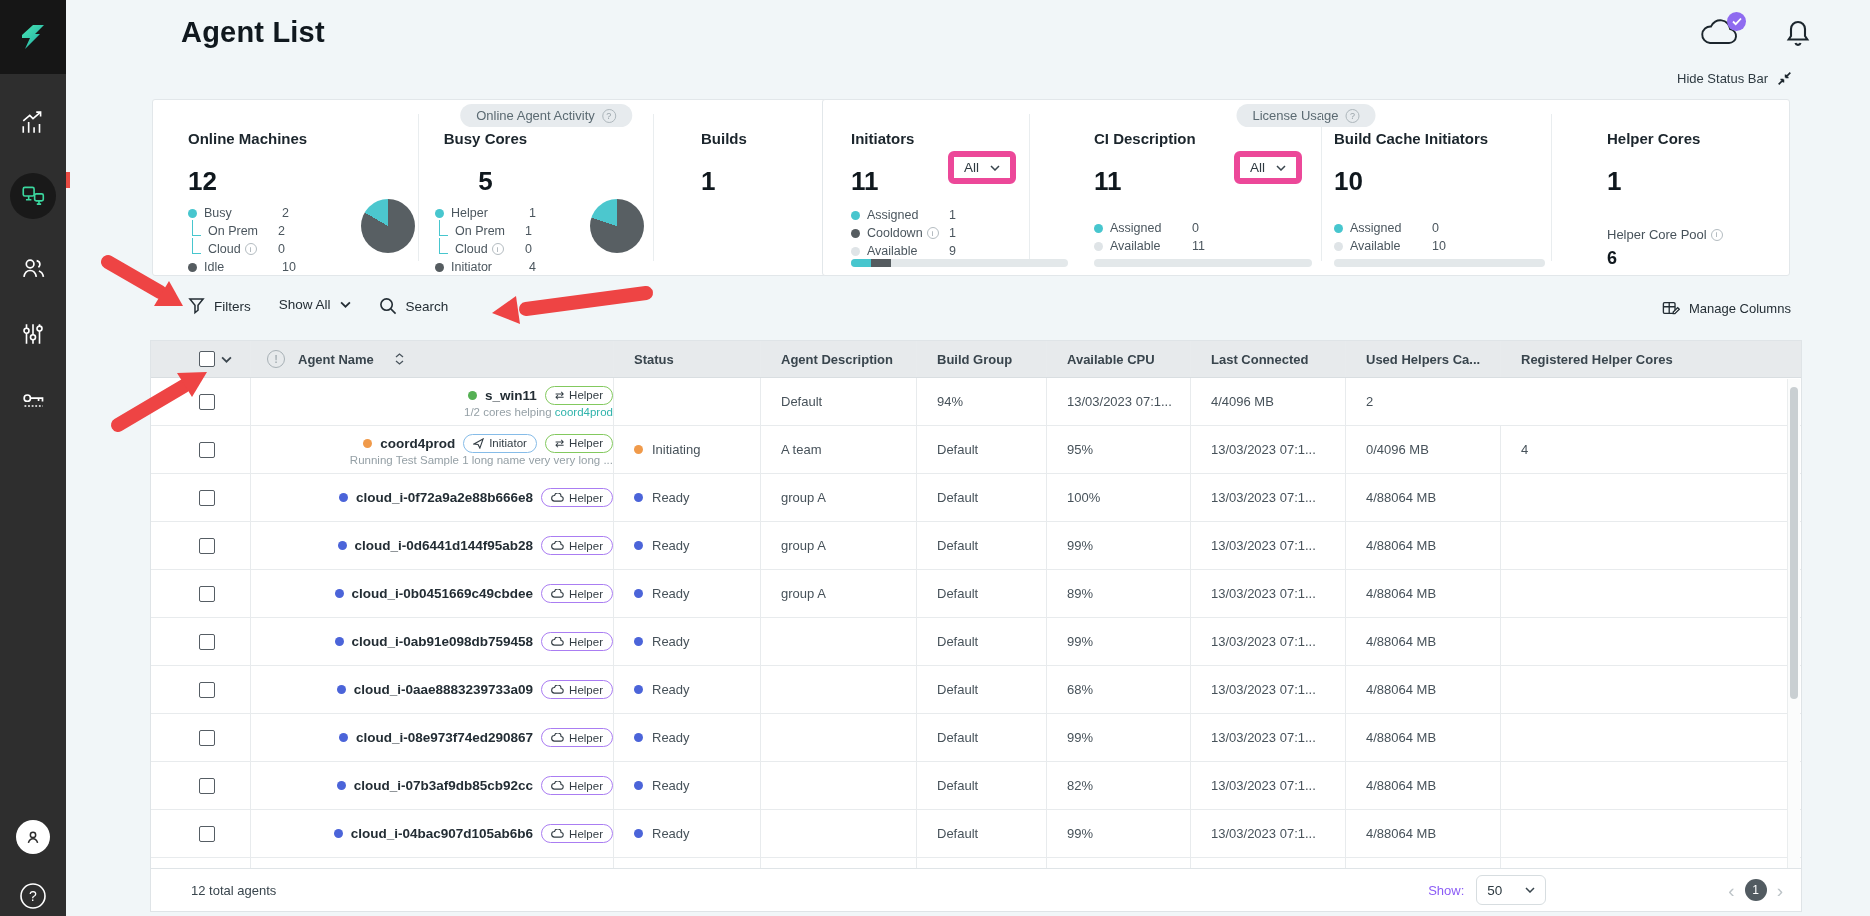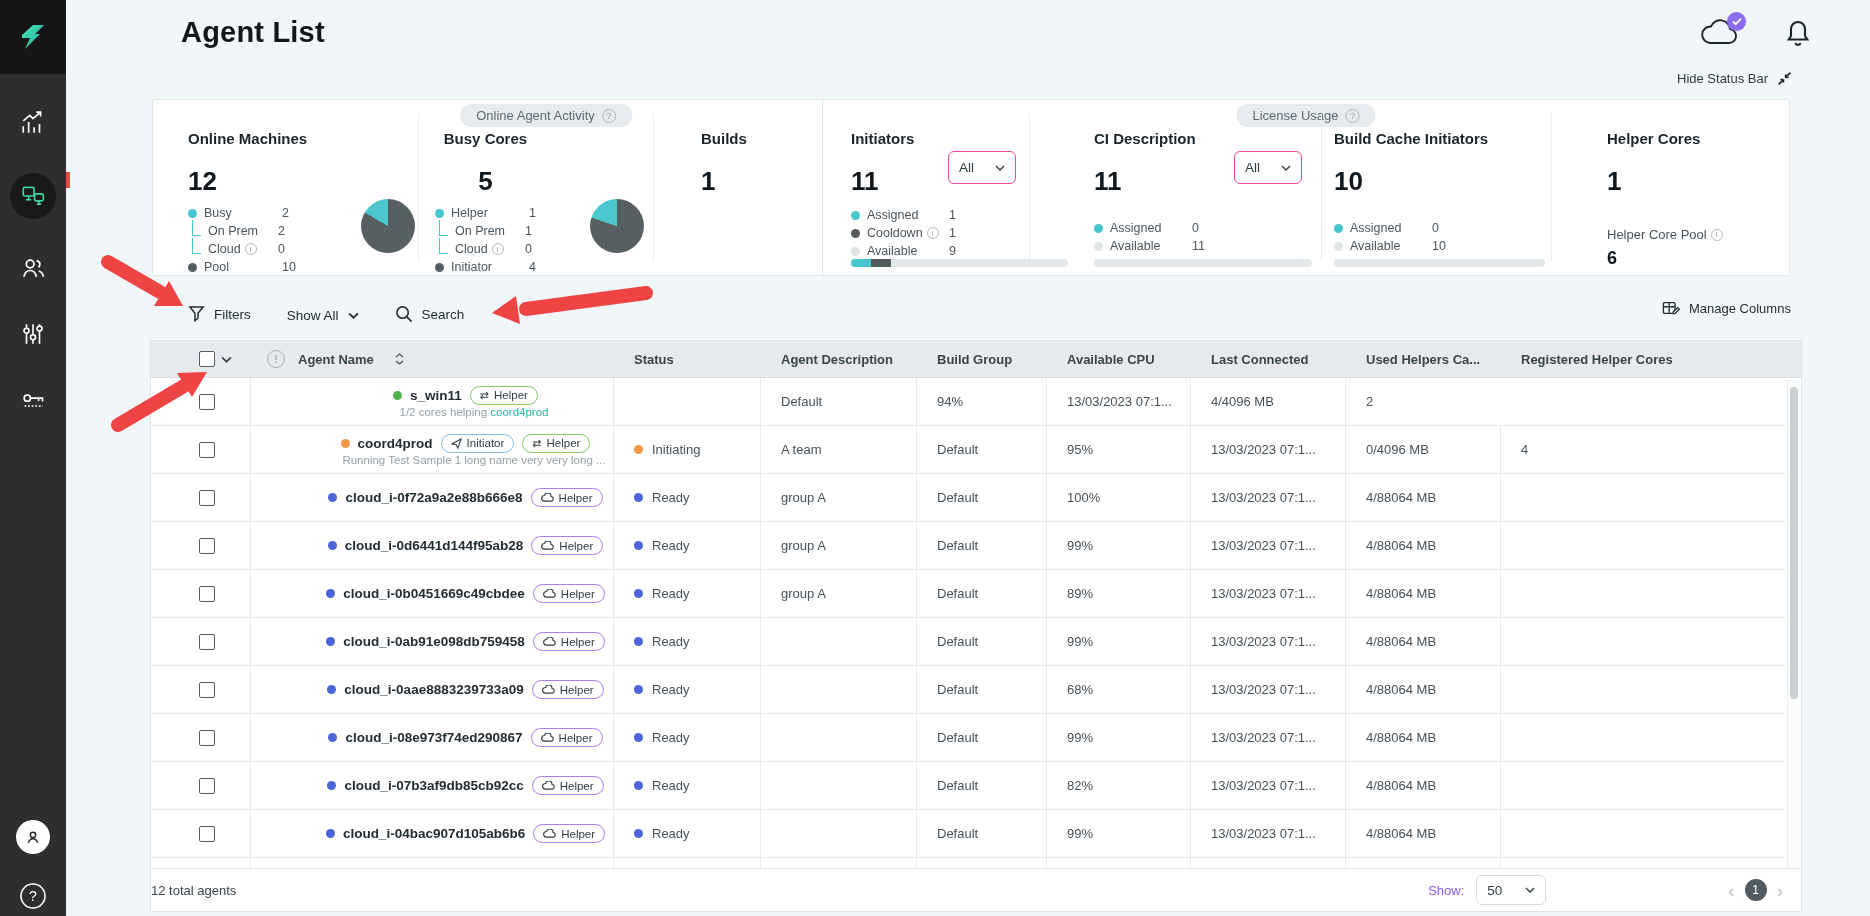--- a/index.html
+++ b/index.html
@@ -39,66 +39,66 @@
   .metric-value { font-size:26px; font-weight:700; color:#10181e; margin-top:19px; }
   .lg { display:flex; align-items:center; height:18px; font-size:12.5px; color:#4b565e; }
   .dot { width:9px; height:9px; border-radius:50%; flex:none; margin-right:7px; }
   .dot.teal { background:#47c6ce; } .dot.dark { background:#555c60; } .dot.light { background:#dfe4e7; }
   .tree { width:9px; height:16px; margin:0 7px 6px 4px; border-left:1.5px solid #47c6ce; border-bottom:1.5px solid #47c6ce; flex:none; }
   .lg-label { width:78px; white-space:nowrap; display:flex; align-items:center; }
   .lg-label.wide { width:82px; }
   .pie { position:absolute; width:54px; height:54px; border-radius:50%; }
   #pie-machines { left:208px; top:99px; background:conic-gradient(from 300deg,#4cc7ce 0 60deg,#585f63 60deg 360deg); }
   #pie-cores { left:437px; top:99px; background:conic-gradient(from 288deg,#4cc7ce 0 72deg,#585f63 72deg 360deg); }
-  .dd { display:inline-flex; align-items:center; justify-content:space-between; width:68px; height:33px; border:1px solid #ec4899; border-radius:6px; background:#fff; padding:0 10px; font-size:13.5px; color:#2e3a41; cursor:pointer; }
+  .dd { display:inline-flex; align-items:center; justify-content:space-between; width:68px; height:33px; border:6px solid #ec4899; border-radius:6px; background:#fff; padding:0 10px; font-size:13.5px; color:#2e3a41; cursor:pointer; }
   .bar { position:absolute; height:8px; border-radius:4px; background:#e3e8ea; overflow:hidden; display:flex; }
   .bar .seg-teal { background:#47c6ce; height:100%; }
   .bar .seg-dark { background:#555c60; height:100%; }
   .hc-pool { font-size:13px; color:#47525a; display:flex; align-items:center; }
   .hc-pool-val { font-size:18px; font-weight:700; color:#10181e; margin-top:6px; }
 
   
-  .toolbar { position:absolute; left:188px; top:297px; display:flex; align-items:flex-end; gap:36px; height:26px; }
+  .toolbar { position:absolute; left:188px; top:297px; display:flex; align-items:flex-start; gap:28px; height:26px; }
   .tb-item { display:flex; align-items:center; gap:9px; font-size:13.5px; color:#242e35; cursor:pointer; }
   .manage-cols { position:absolute; top:300px; left:1662px; display:flex; align-items:center; gap:9px; font-size:13px; color:#242e35; cursor:pointer; }
 
   
   .tbl { position:absolute; left:150px; top:340px; width:1652px; background:#fff; border:1px solid #dfe4e7; }
   .thead, .trow { display:grid; grid-template-columns:100px 363px 147px 156px 130px 144px 155px 155px 1fr; }
   .thead { background:#e7eaec; height:37px; border-bottom:1px solid #d9dee1; }
   .trow { height:48px; border-bottom:1px solid #e8ebed; background:#fff; }
   .trow.partial { height:11px; border-bottom:none; overflow:hidden; }
   .c { border-right:1px solid #e8ebed; display:flex; align-items:center; padding-left:20px; font-size:13px; color:#47525a; overflow:hidden; white-space:nowrap; }
   .c:last-child { border-right:none; }
   .thead .c { border-right:1px solid #dcе1e4; font-size:13px; font-weight:700; color:#39454d; }
   .c-cb { padding-left:48px; gap:6px; }
   .cb { width:16px; height:16px; border:1.6px solid #555d64; border-radius:2px; background:#fff; flex:none; cursor:pointer; }
   .c-namehead { padding-left:16px; gap:13px; }
-  .c-name { padding-left:67px; flex-direction:column; align-items:center; justify-content:center; }
+  .c-name { padding-left:67px; flex-direction:column; align-items:flex-end; justify-content:center; }
   .nline { display:flex; align-items:center; gap:8px; }
   .ndot { width:9px; height:9px; border-radius:50%; flex:none; }
   .green-dot { background:#55b054; } .orange-dot { background:#f09a4a; } .blue-dot { background:#4b64d9; }
   .nm { font-size:13.5px; font-weight:700; color:#232d34; }
   .sub { font-size:11.5px; color:#95a0a6; margin-left:17px; margin-top:1px; }
   .sub .lnk { color:#2fb3ab; }
   .badge { display:inline-flex; align-items:center; gap:5px; border:1px solid; border-radius:11px; padding:0 9px; height:19px; font-size:11.5px; color:#333d44; background:#fff; white-space:nowrap; }
   .badge.helper { border-color:#83c95e; }
   .badge.initiator { border-color:#86bce8; }
   .badge.cloudh { border-color:#aa7df2; }
   .sdot { width:9px; height:9px; border-radius:50%; margin-right:9px; flex:none; }
   .alert-ic { width:18px; height:18px; border-radius:50%; border:1.4px solid #a8b1b6; color:#a8b1b6; font-size:11px; font-weight:700; display:inline-flex; align-items:center; justify-content:center; flex:none; }
   .sortic { display:inline-flex; flex-direction:column; gap:2px; margin-left:8px; cursor:pointer; }
 
   
   .vscroll { position:absolute; right:1px; top:38px; width:13px; height:489px; background:#fbfcfc; border-left:1px solid #eaedee; }
   .vthumb { position:absolute; left:2px; top:8px; width:8px; height:312px; border-radius:4px; background:#c9cfd2; cursor:pointer; }
 
   
   .tfoot { position:absolute; left:150px; top:868px; width:1652px; height:44px; background:#fff; border:1px solid #dfe4e7; display:flex; align-items:center; }
-  .total { font-size:13px; color:#39454d; }
+  .total { margin-left:40px; font-size:13px; color:#39454d; }
   .foot-right { position:absolute; right:18px; display:flex; align-items:center; gap:12px; }
   .show-label { font-size:13px; color:#8b5cf6; }
   .size-dd { display:inline-flex; align-items:center; justify-content:space-between; width:70px; height:30px; border:1px solid #d7dde0; border-radius:6px; padding:0 10px; font-size:13.5px; color:#2e3a41; cursor:pointer; background:#fff; }
   .pager { display:flex; align-items:center; gap:10px; margin-left:170px; }
   .pg-arrow { font-size:19px; color:#bcc3c7; cursor:pointer; line-height:1; }
   .pg-num { width:22px; height:22px; border-radius:50%; background:#525b61; color:#fff; font-size:12px; display:flex; align-items:center; justify-content:center; cursor:pointer; }
 
   .annotations { position:absolute; left:0; top:0; pointer-events:none; z-index:20; }
 </style>
 </head>
@@ -228,21 +228,21 @@
         <div class="lg">
           <span class="tree"></span>
           <span class="lg-label" style="width:70px;">
               <span>Cloud</span>
               <span class="i-ic">i</span>
             </span>
           <span>0</span>
         </div>
         <div class="lg">
           <span class="dot dark"></span>
-          <span class="lg-label">Pool</span>
+          <span class="lg-label">Idle</span>
           <span>10</span>
         </div>
       </div>
     </div>
     <div class="pie" id="pie-machines"></div>
 
     <div class="col" style="left:282px;text-align:center;">
       <div class="metric-title">Busy Cores</div>
       <div class="metric-value">5</div>
       <div style="margin-top:7px;">

